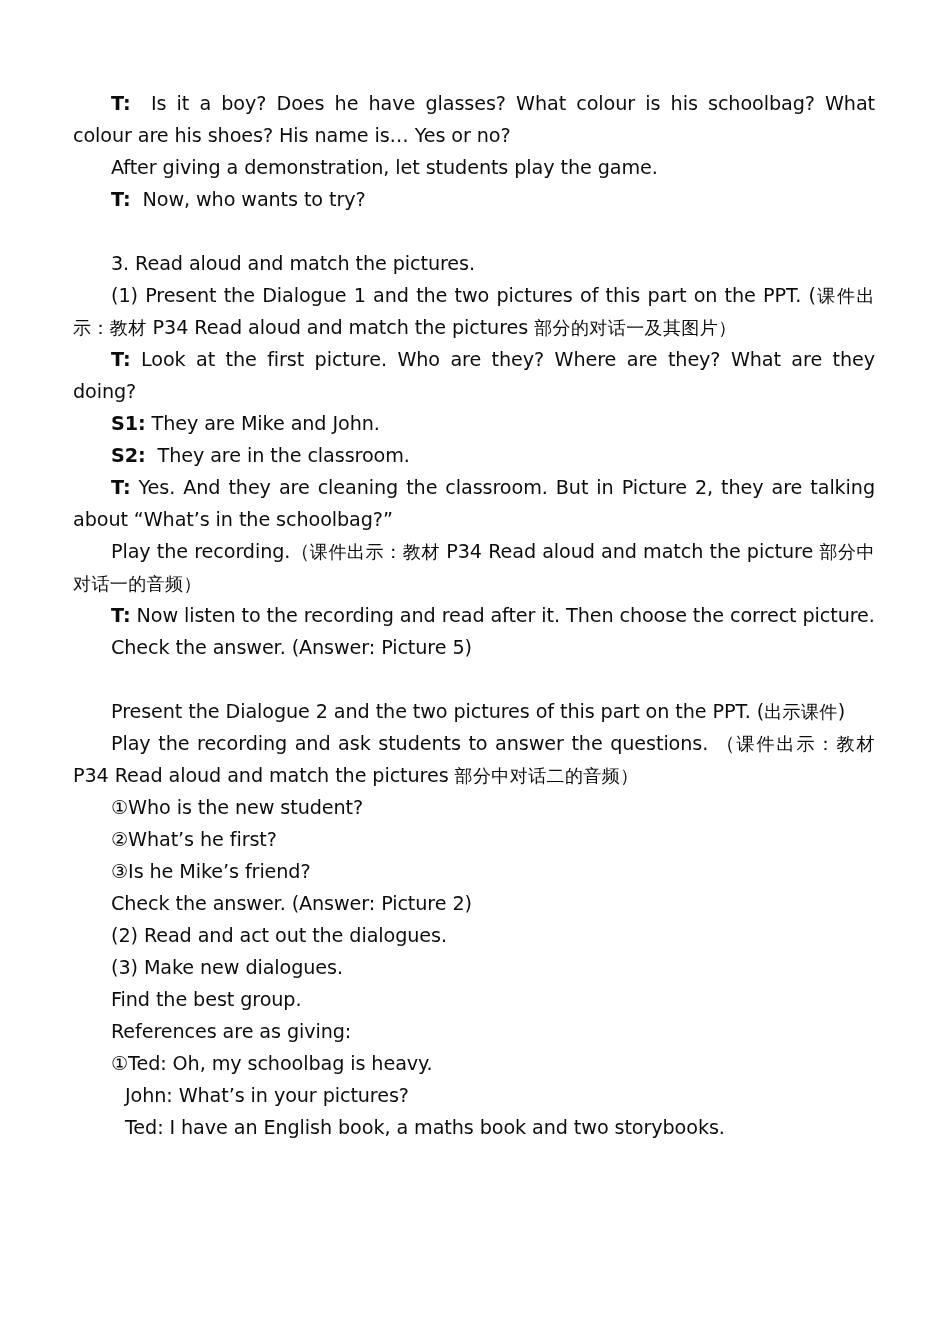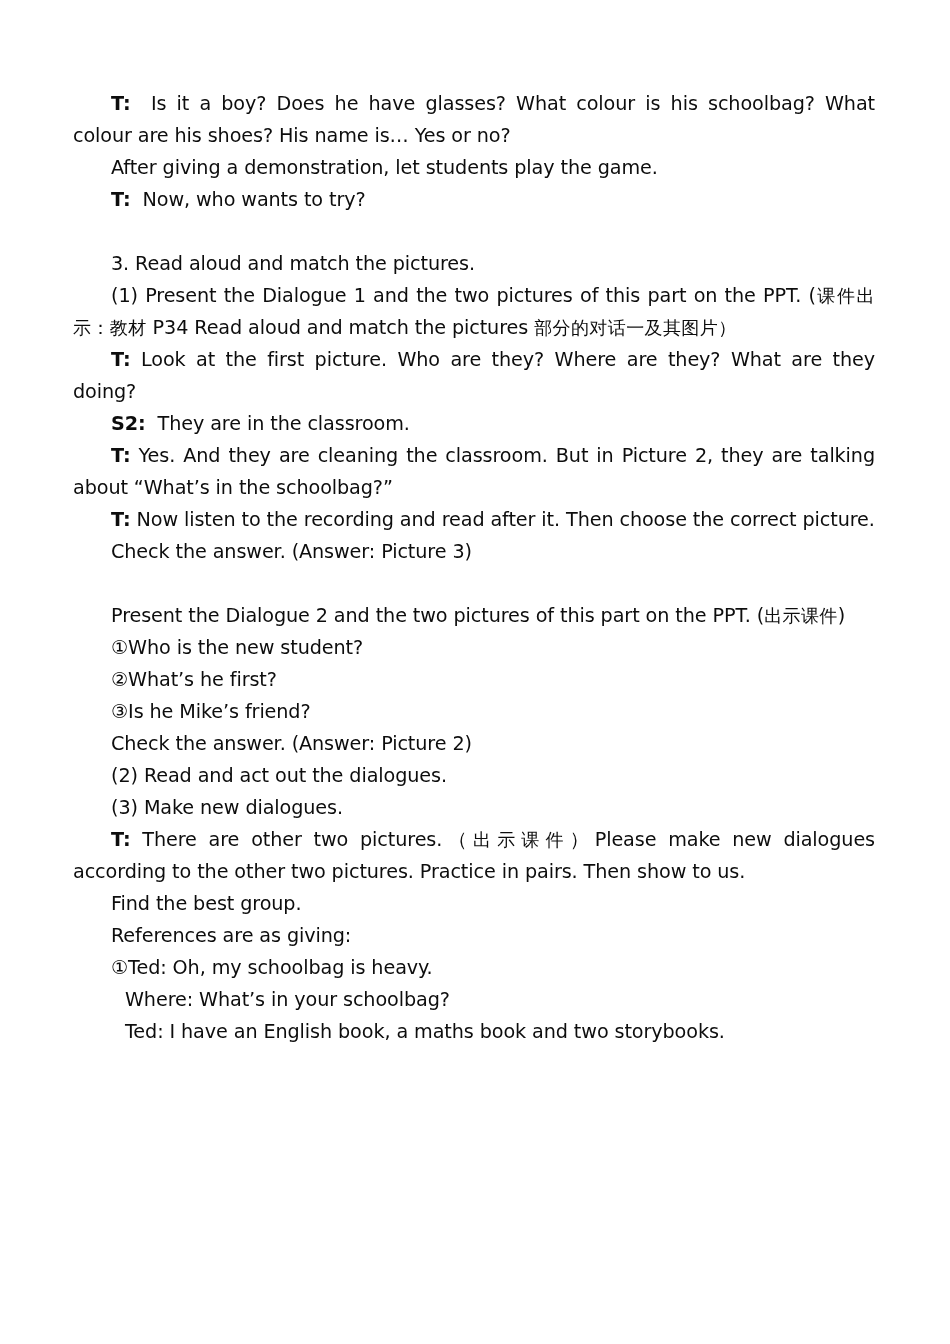--- a/index.html
+++ b/index.html
@@ -54,52 +54,54 @@
     <div class="para indent"><span class="b">T:</span>&nbsp; <span>Now, who wants to try?</span></div>
 
     <div class="spacer"></div>
 
     <div class="para indent bold"><span>3. Read aloud and match the pictures.</span></div>
 
     <div class="para indent"><span>(1) Present the Dialogue 1 and the two pictures of this part on the PPT. (</span><span class="cn">课件出示：教材</span><span> P34 Read aloud and match the pictures </span><span class="cn">部分的对话一及其图片）</span></div>
 
     <div class="para indent"><span class="b">T:</span> <span>Look at the first picture. Who are they? Where are they? What are they doing?</span></div>
 
+    <div class="para indent"><span class="b">S1:</span> <span>They are Mike and John.</span></div>
 
     <div class="para indent"><span class="b">S2:</span>&nbsp; <span>They are in the classroom.</span></div>
 
     <div class="para indent"><span class="b">T:</span> <span>Yes. And they are cleaning the classroom. But in Picture 2, they are talking about “What’s in the schoolbag?”</span></div>
 
+    <div class="para indent"><span>Play the recording.（</span><span class="cn">课件出示：教材</span><span> P34 Read aloud and match the picture </span><span class="cn">部分中对话一的音频）</span></div>
 
     <div class="para indent"><span class="b">T:</span> <span>Now listen to the recording and read after it. Then choose the correct picture.</span></div>
 
-    <div class="para indent bold"><span>Check the answer. (Answer: Picture 3)</span></div>
+    <div class="para indent bold"><span>Check the answer. (Answer: Picture 5)</span></div>
 
     <div class="spacer"></div>
 
     <div class="para indent"><span>Present the Dialogue 2 and the two pictures of this part on the PPT. (</span><span class="cn">出示课件</span><span>)</span></div>
 
+    <div class="para indent"><span>Play the recording and ask students to answer the questions. （</span><span class="cn">课件出示：教材</span><span> P34 Read aloud and match the pictures </span><span class="cn">部分中对话二的音频）</span></div>
 
     <div class="para indent"><span>①Who is the new student?</span></div>
     <div class="para indent"><span>②What’s he first?</span></div>
     <div class="para indent"><span>③Is he Mike’s friend?</span></div>
 
 
     <div class="para indent bold"><span>Check the answer. (Answer: Picture 2)</span></div>
 
     <div class="para indent"><span>(2) Read and act out the dialogues.</span></div>
 
     <div class="para indent"><span>(3) Make new dialogues.</span></div>
 
-    <div class="para indent"><span class="b">T:</span> <span>There are other two pictures.（</span><span class="cn">出示课件</span><span>）Please make new dialogues according to the other two pictures. Practice in pairs. Then show to us.</span></div>
 
     <div class="para indent"><span>Find the best group.</span></div>
 
     <div class="para indent"><span>References are as giving:</span></div>
 
     <div class="para indent"><span>①Ted: Oh, my schoolbag is heavy.</span></div>
 
-    <div class="para indent-md"><span>Where: What’s in your schoolbag?</span></div>
+    <div class="para indent-md"><span>John: What’s in your pictures?</span></div>
 
     <div class="para indent-md"><span>Ted: I have an English book, a maths book and two storybooks.</span></div>
 
   </div>
 </div>
 
 </body></html>

